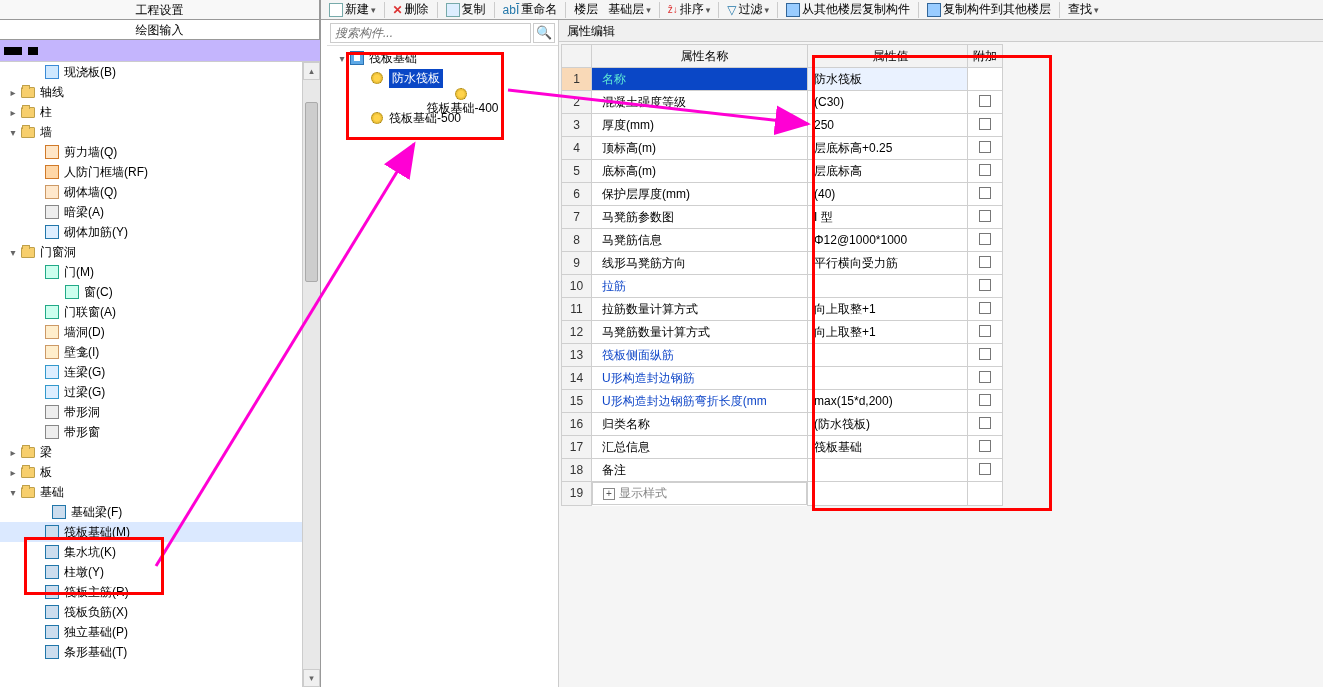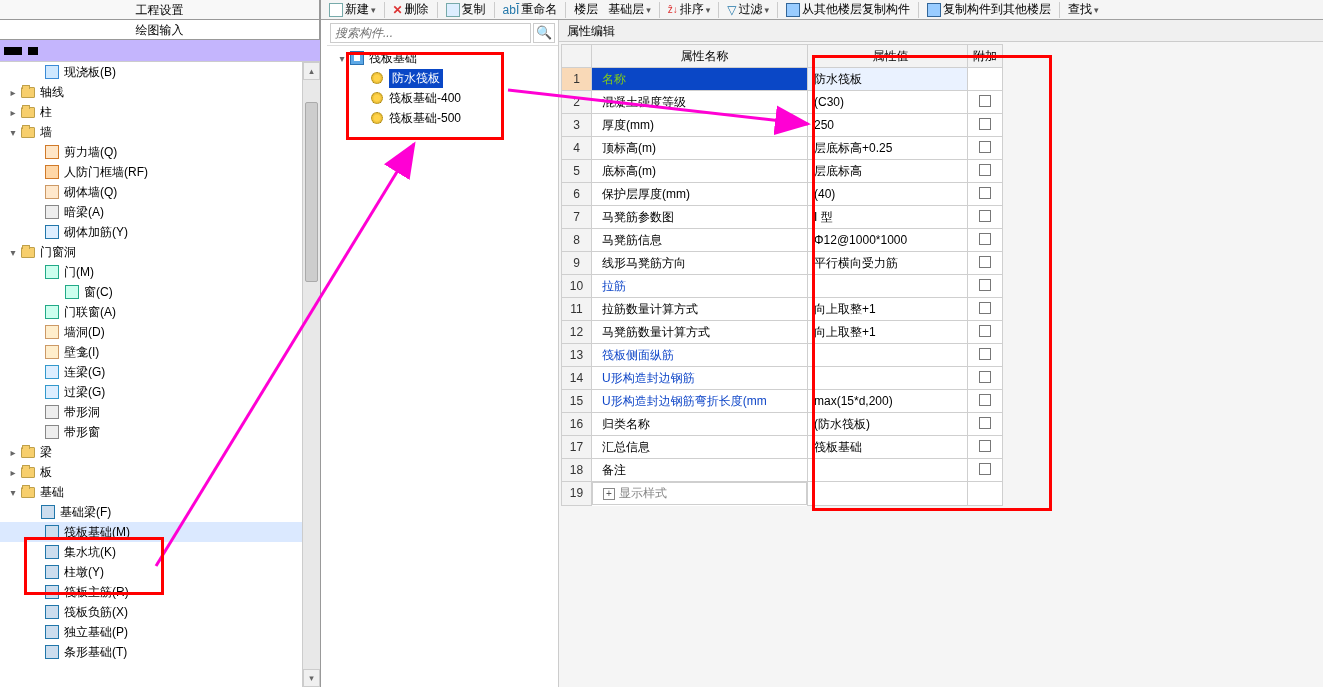--- a/index.html
+++ b/index.html
@@ -57,21 +57,21 @@
   .right-panel { position: absolute; top: 20px; left: 559px; right: 0; height: 667px; background: #f5f5f5; }
   .prop-title { height: 22px; line-height: 22px; padding-left: 8px; background: #f0f0f0; border-bottom: 1px solid #ccc; font-size:12px;}
   .grid { border-collapse: collapse; background: #fff; margin:2px; }
   .grid th, .grid td { border: 1px solid #cfcfcf; height: 23px; font-size: 12px; }
   .grid th { background: #f3f3f3; font-weight: normal; text-align:center;}
   .rownum { width: 30px; background: #f3f3f3; text-align: center; color: #333; }
   .nameCol { width: 215px; padding-left: 10px; }
   .valCol { width: 160px; padding-left: 6px; }
   .addCol { width: 35px; text-align: center; }
   .row1 .rownum { background:#f9d9b7; }
-  .row1 .nameCol { background:#0a47c6; color:#84cc16; }
+  .row1 .nameCol { background:#0a47c6; color:#5eead4; }
   .row1 .valCol { background:#eaf2ff; }
   .chk { width:12px; height:12px; border:1px solid #777; display:inline-block; background:#fff;}
   .linkish { color:#1047c8; }
   .plusbox { width:12px; height:12px; border:1px solid #888; display:inline-flex; align-items:center; justify-content:center; font-size:10px; line-height:10px; color:#555; margin-right:4px;}
   .lastrow .nameCol { color:#888; display:flex; align-items:center;}
   
   
   ::-webkit-scrollbar { width:18px; }
   
 </style>
@@ -281,21 +281,21 @@
         </span>
         <span>板</span>
       </div>
     <div class="node" style="padding-left:6px;">
         <span class="expander">▾</span>
         <span class="ico">
           <span class="folder"></span>
         </span>
         <span>基础</span>
       </div>
-    <div class="node" style="padding-left:40px;">
+    <div class="node" style="padding-left:51px;">
         <span class="ico">
           <span class="itemico" style="border-color:#27a;background:#cde;"></span>
         </span>
         <span>基础梁(F)</span>
       </div>
     <div class="node selected" style="padding-left:44px;">
         <span class="ico">
           <span class="itemico" style="border-color:#27a;background:#cde;"></span>
         </span>
         <span>筏板基础(M)</span>
@@ -356,21 +356,21 @@
           <span class="rootico"></span>
         </span>
         <span class="lbl">筏板基础</span>
       </div>
     <div class="mnode sel" style="padding-left:40px;">
         <span class="mico">
           <span class="gearico"></span>
         </span>
         <span class="lbl">防水筏板</span>
       </div>
-    <div class="mnode" style="padding-left:40px;">
+    <div class="mnode" style="padding-left:40px;flex-direction:column;">
         <span class="mico">
           <span class="gearico"></span>
         </span>
         <span class="lbl">筏板基础-400</span>
       </div>
     <div class="mnode" style="padding-left:40px;">
         <span class="mico">
           <span class="gearico"></span>
         </span>
         <span class="lbl">筏板基础-500</span>

